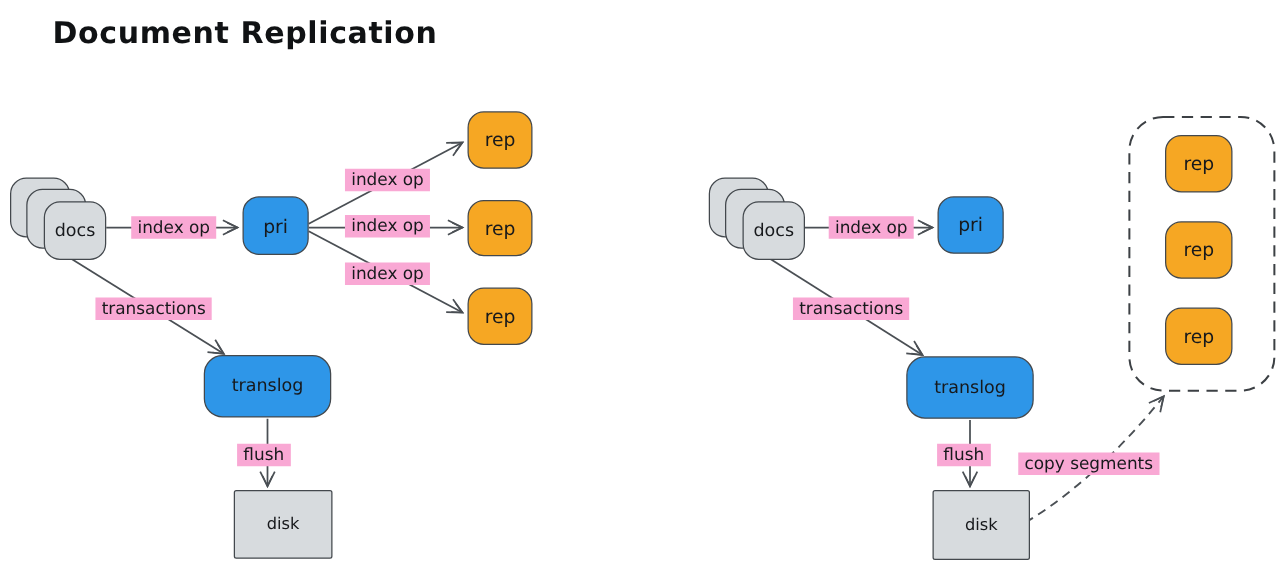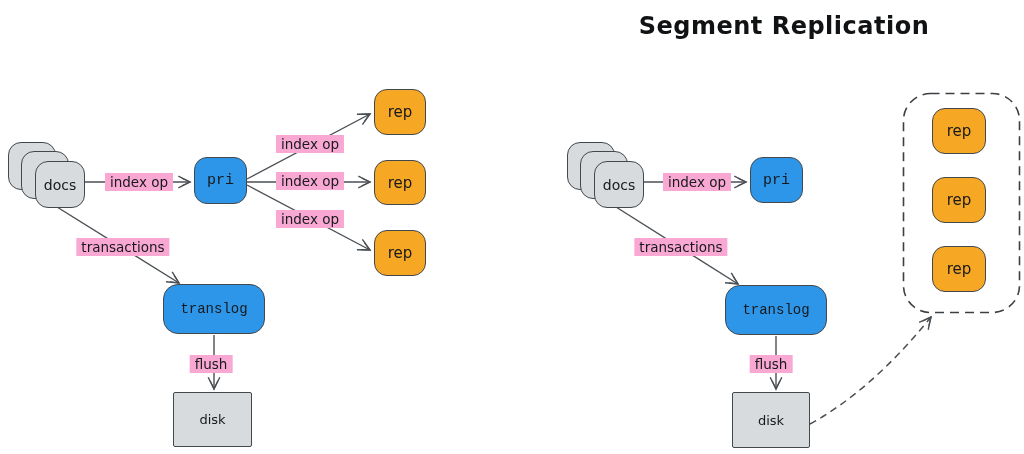--- a/index.html
+++ b/index.html
@@ -10,25 +10,25 @@
   .wires{position:absolute;left:0;top:0;width:1024px;height:454px;}
   .title{
     position:absolute;transform:translateX(-50%);
     font-size:24px;font-weight:bold;letter-spacing:.5px;color:#101214;white-space:nowrap;
   }
   .node{
     position:absolute;display:flex;align-items:center;justify-content:center;
     box-sizing:border-box;border:1.6px solid var(--stroke,#43484d);
     border-radius:13px;font-size:15px;color:var(--text,#17191c);
   }
-  .blue{background:var(--blue,#2e96e8);font-family:Liberation Mono, monospace;}
+  .blue{background:var(--blue,#2e96e8);}
   .orange{background:var(--orange,#f6a723);}
   .gray{background:var(--gray,#d7dbde);}
   .translog{border-radius:15px;font-size:14px;}
-  .disk{border-radius:2px;font-size:13px;}
+  .disk{border-radius:2px;font-size:13px;margin-left:14px;}
   .docs{font-size:14px;text-align:center;}
   .edge-label{
     position:absolute;transform:translate(-50%,-50%);
     background:#f9a8d4;padding:1px 5px;font-size:13.5px;white-space:nowrap;
   }
 </style>
 </head>
 <body>
 
 <div class="canvas">
@@ -49,20 +49,21 @@
     <line x1="214" y1="335" x2="214" y2="389" stroke="#4a4f54" stroke-width="1.4" marker-end="url(#arr)"></line>
 
     <line x1="644" y1="182" x2="746" y2="182" stroke="#4a4f54" stroke-width="1.4" marker-end="url(#arr)"></line>
     <line x1="616" y1="207" x2="738" y2="284" stroke="#4a4f54" stroke-width="1.4" marker-end="url(#arr)"></line>
     <line x1="776" y1="336" x2="776" y2="389" stroke="#4a4f54" stroke-width="1.4" marker-end="url(#arr)"></line>
     <path d="M810 424 Q872 390 931 317" fill="none" stroke="#4a4f54" stroke-width="1.5" stroke-dasharray="7 5" marker-end="url(#arr)"></path>
 
     <rect x="903.5" y="93.5" width="116" height="219" rx="27" fill="none" stroke="#3c4044" stroke-width="1.6" stroke-dasharray="9 6"></rect>
   </svg>
 
+  <div class="title" style="left:196px;top:12px">Document Replication</div>
 
   <div class="node gray" style="left:8px;top:142px;width:48px;height:48px"></div>
   <div class="node gray" style="left:21px;top:151px;width:48px;height:48px"></div>
   <div class="node gray docs" style="left:35px;top:161px;width:50px;height:47px">
     <span>docs</span>
   </div>
 
   <div class="node blue" style="left:194px;top:157px;width:53px;height:47px">
     <span>pri</span>
   </div>
@@ -85,21 +86,20 @@
     <span>disk</span>
   </div>
 
   <div class="edge-label" style="left:139px;top:182px">index op</div>
   <div class="edge-label" style="left:310px;top:144px">index op</div>
   <div class="edge-label" style="left:310px;top:181px">index op</div>
   <div class="edge-label" style="left:310px;top:219px">index op</div>
   <div class="edge-label" style="left:123px;top:247px">transactions</div>
   <div class="edge-label" style="left:211px;top:364px">flush</div>
 
-  <div class="title" style="left:784px;top:12px">Segment Replication</div>
 
   <div class="node gray" style="left:567px;top:142px;width:48px;height:48px"></div>
   <div class="node gray" style="left:580px;top:151px;width:48px;height:48px"></div>
   <div class="node gray docs" style="left:594px;top:161px;width:50px;height:47px">
     <span>docs</span>
   </div>
 
   <div class="node blue" style="left:750px;top:157px;width:53px;height:46px">
     <span>pri</span>
   </div>
@@ -118,14 +118,15 @@
     <span>translog</span>
   </div>
 
   <div class="node gray disk" style="left:732px;top:392px;width:78px;height:56px">
     <span>disk</span>
   </div>
 
   <div class="edge-label" style="left:697px;top:182px">index op</div>
   <div class="edge-label" style="left:681px;top:247px">transactions</div>
   <div class="edge-label" style="left:771px;top:364px">flush</div>
+  <div class="edge-label" style="left:871px;top:371px">copy segments</div>
 
 </div>
 
 </body></html>

